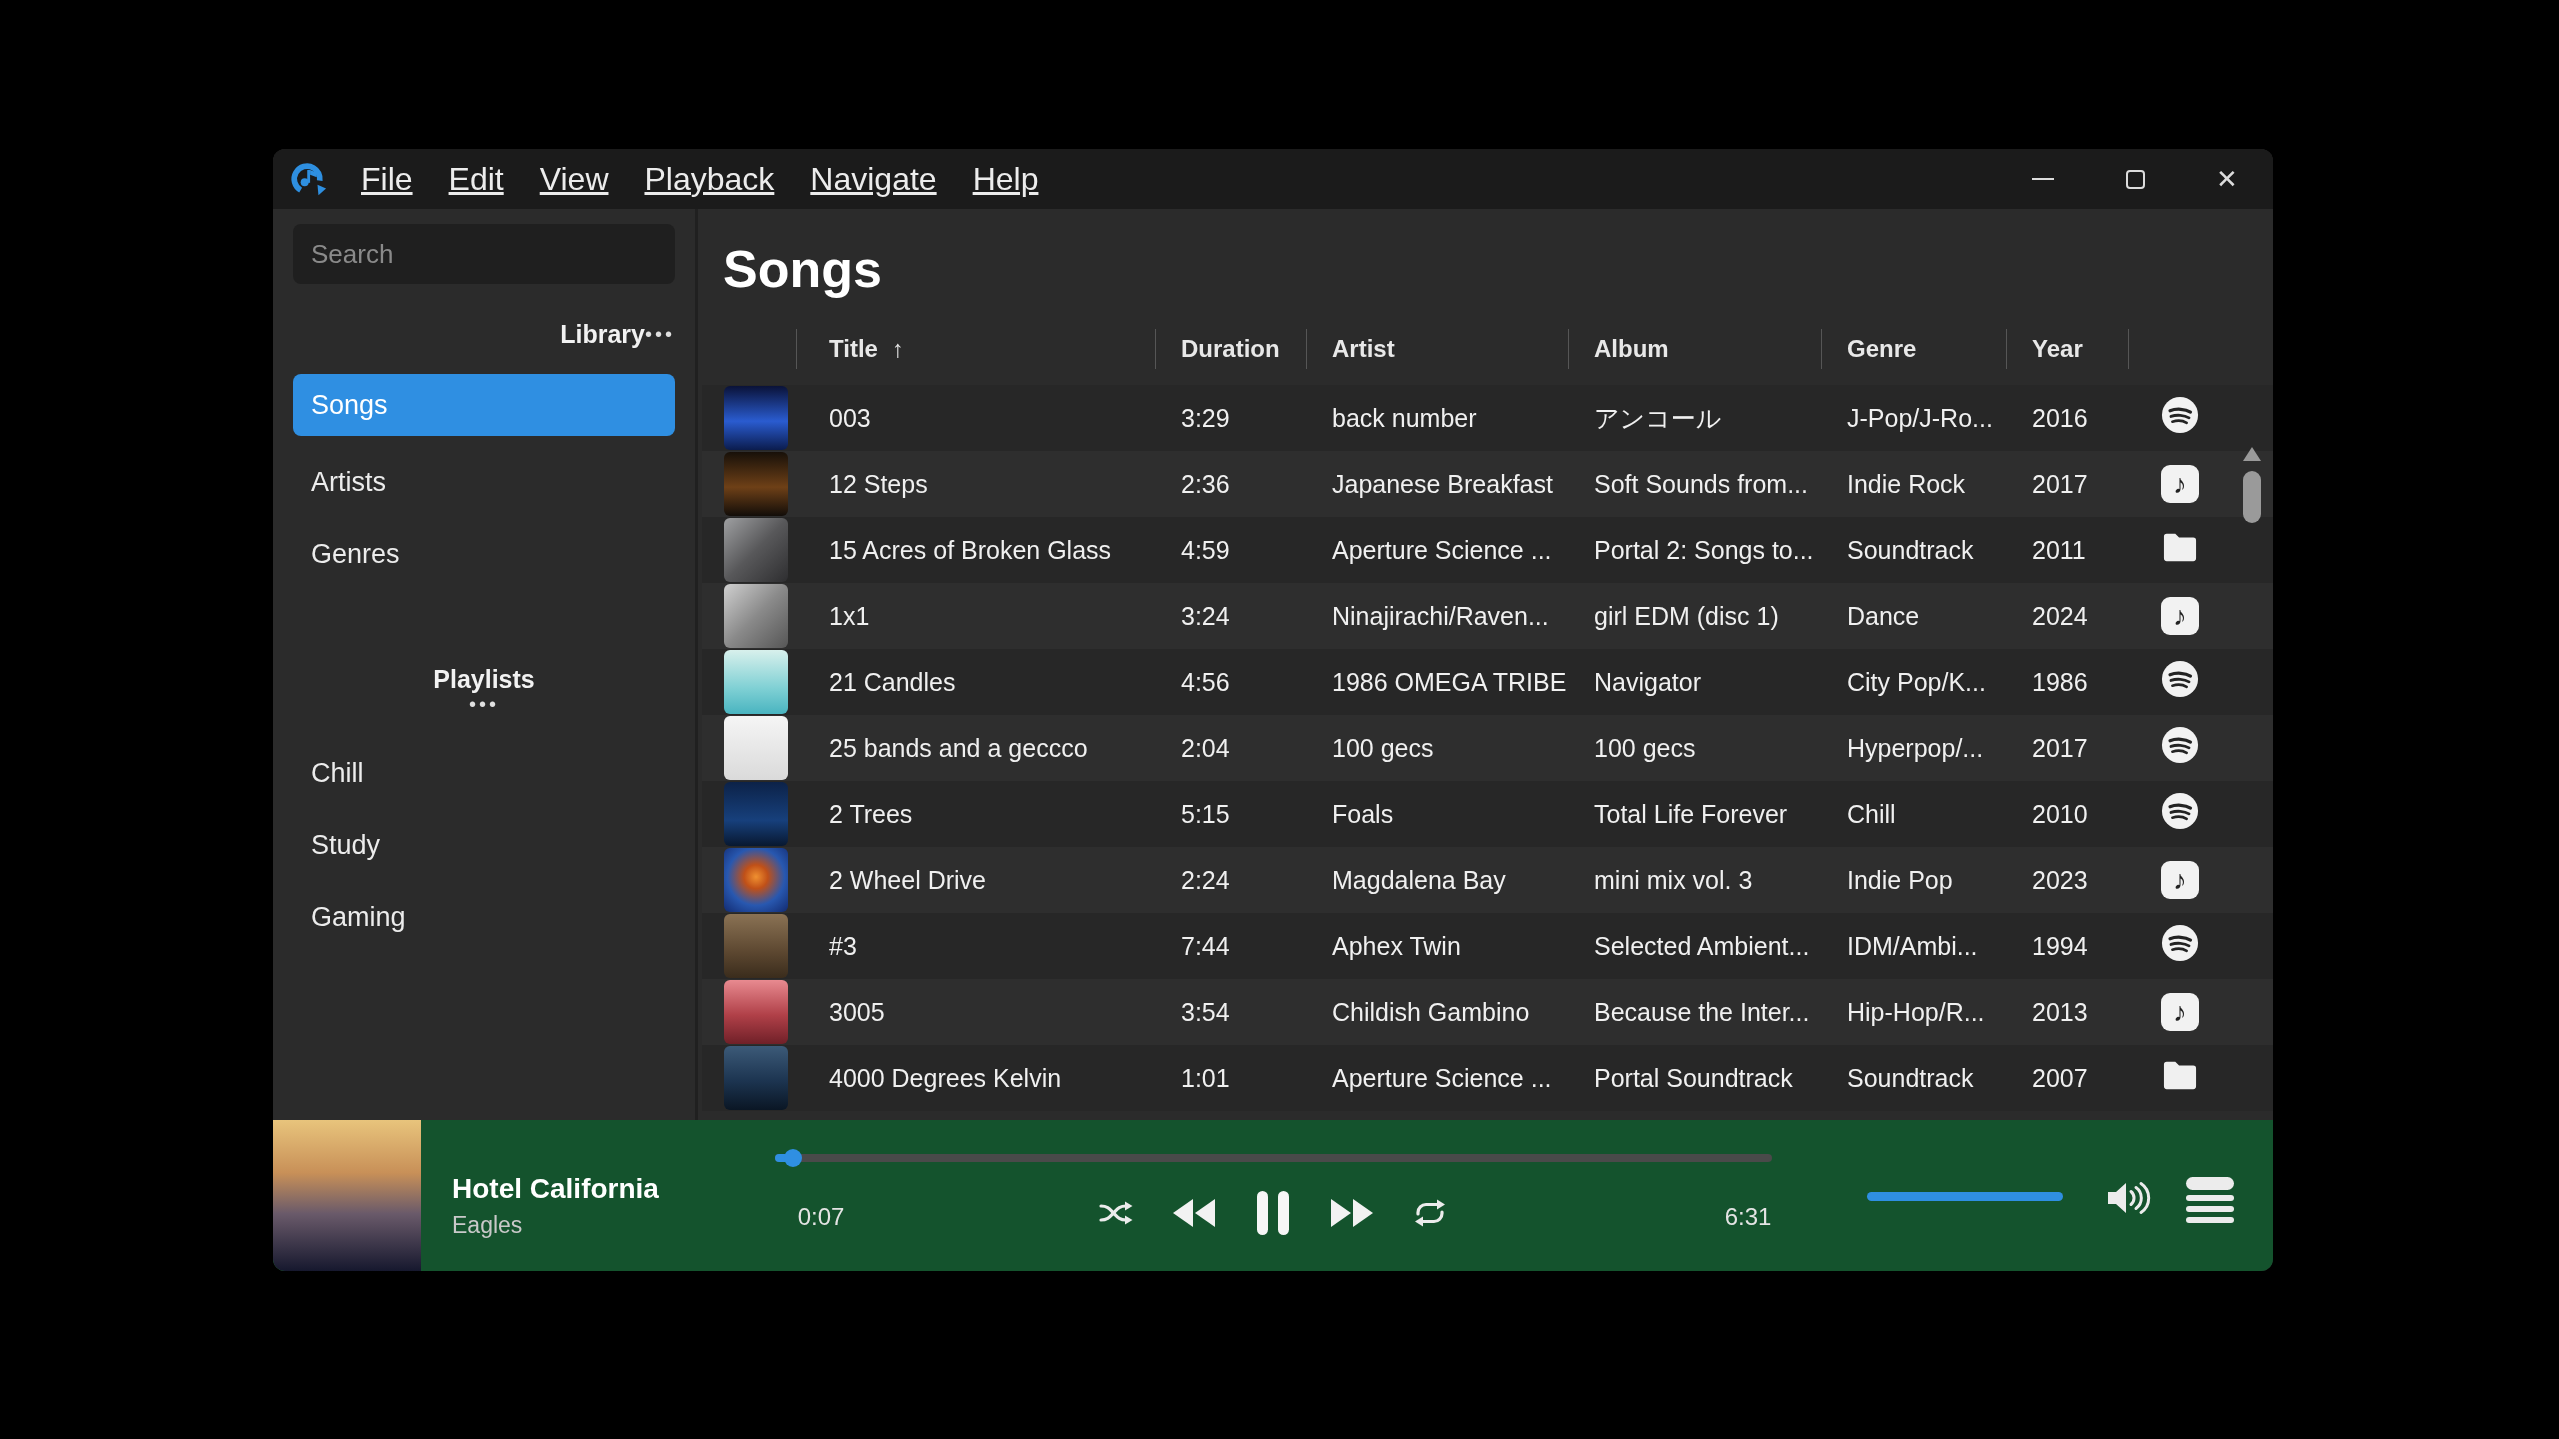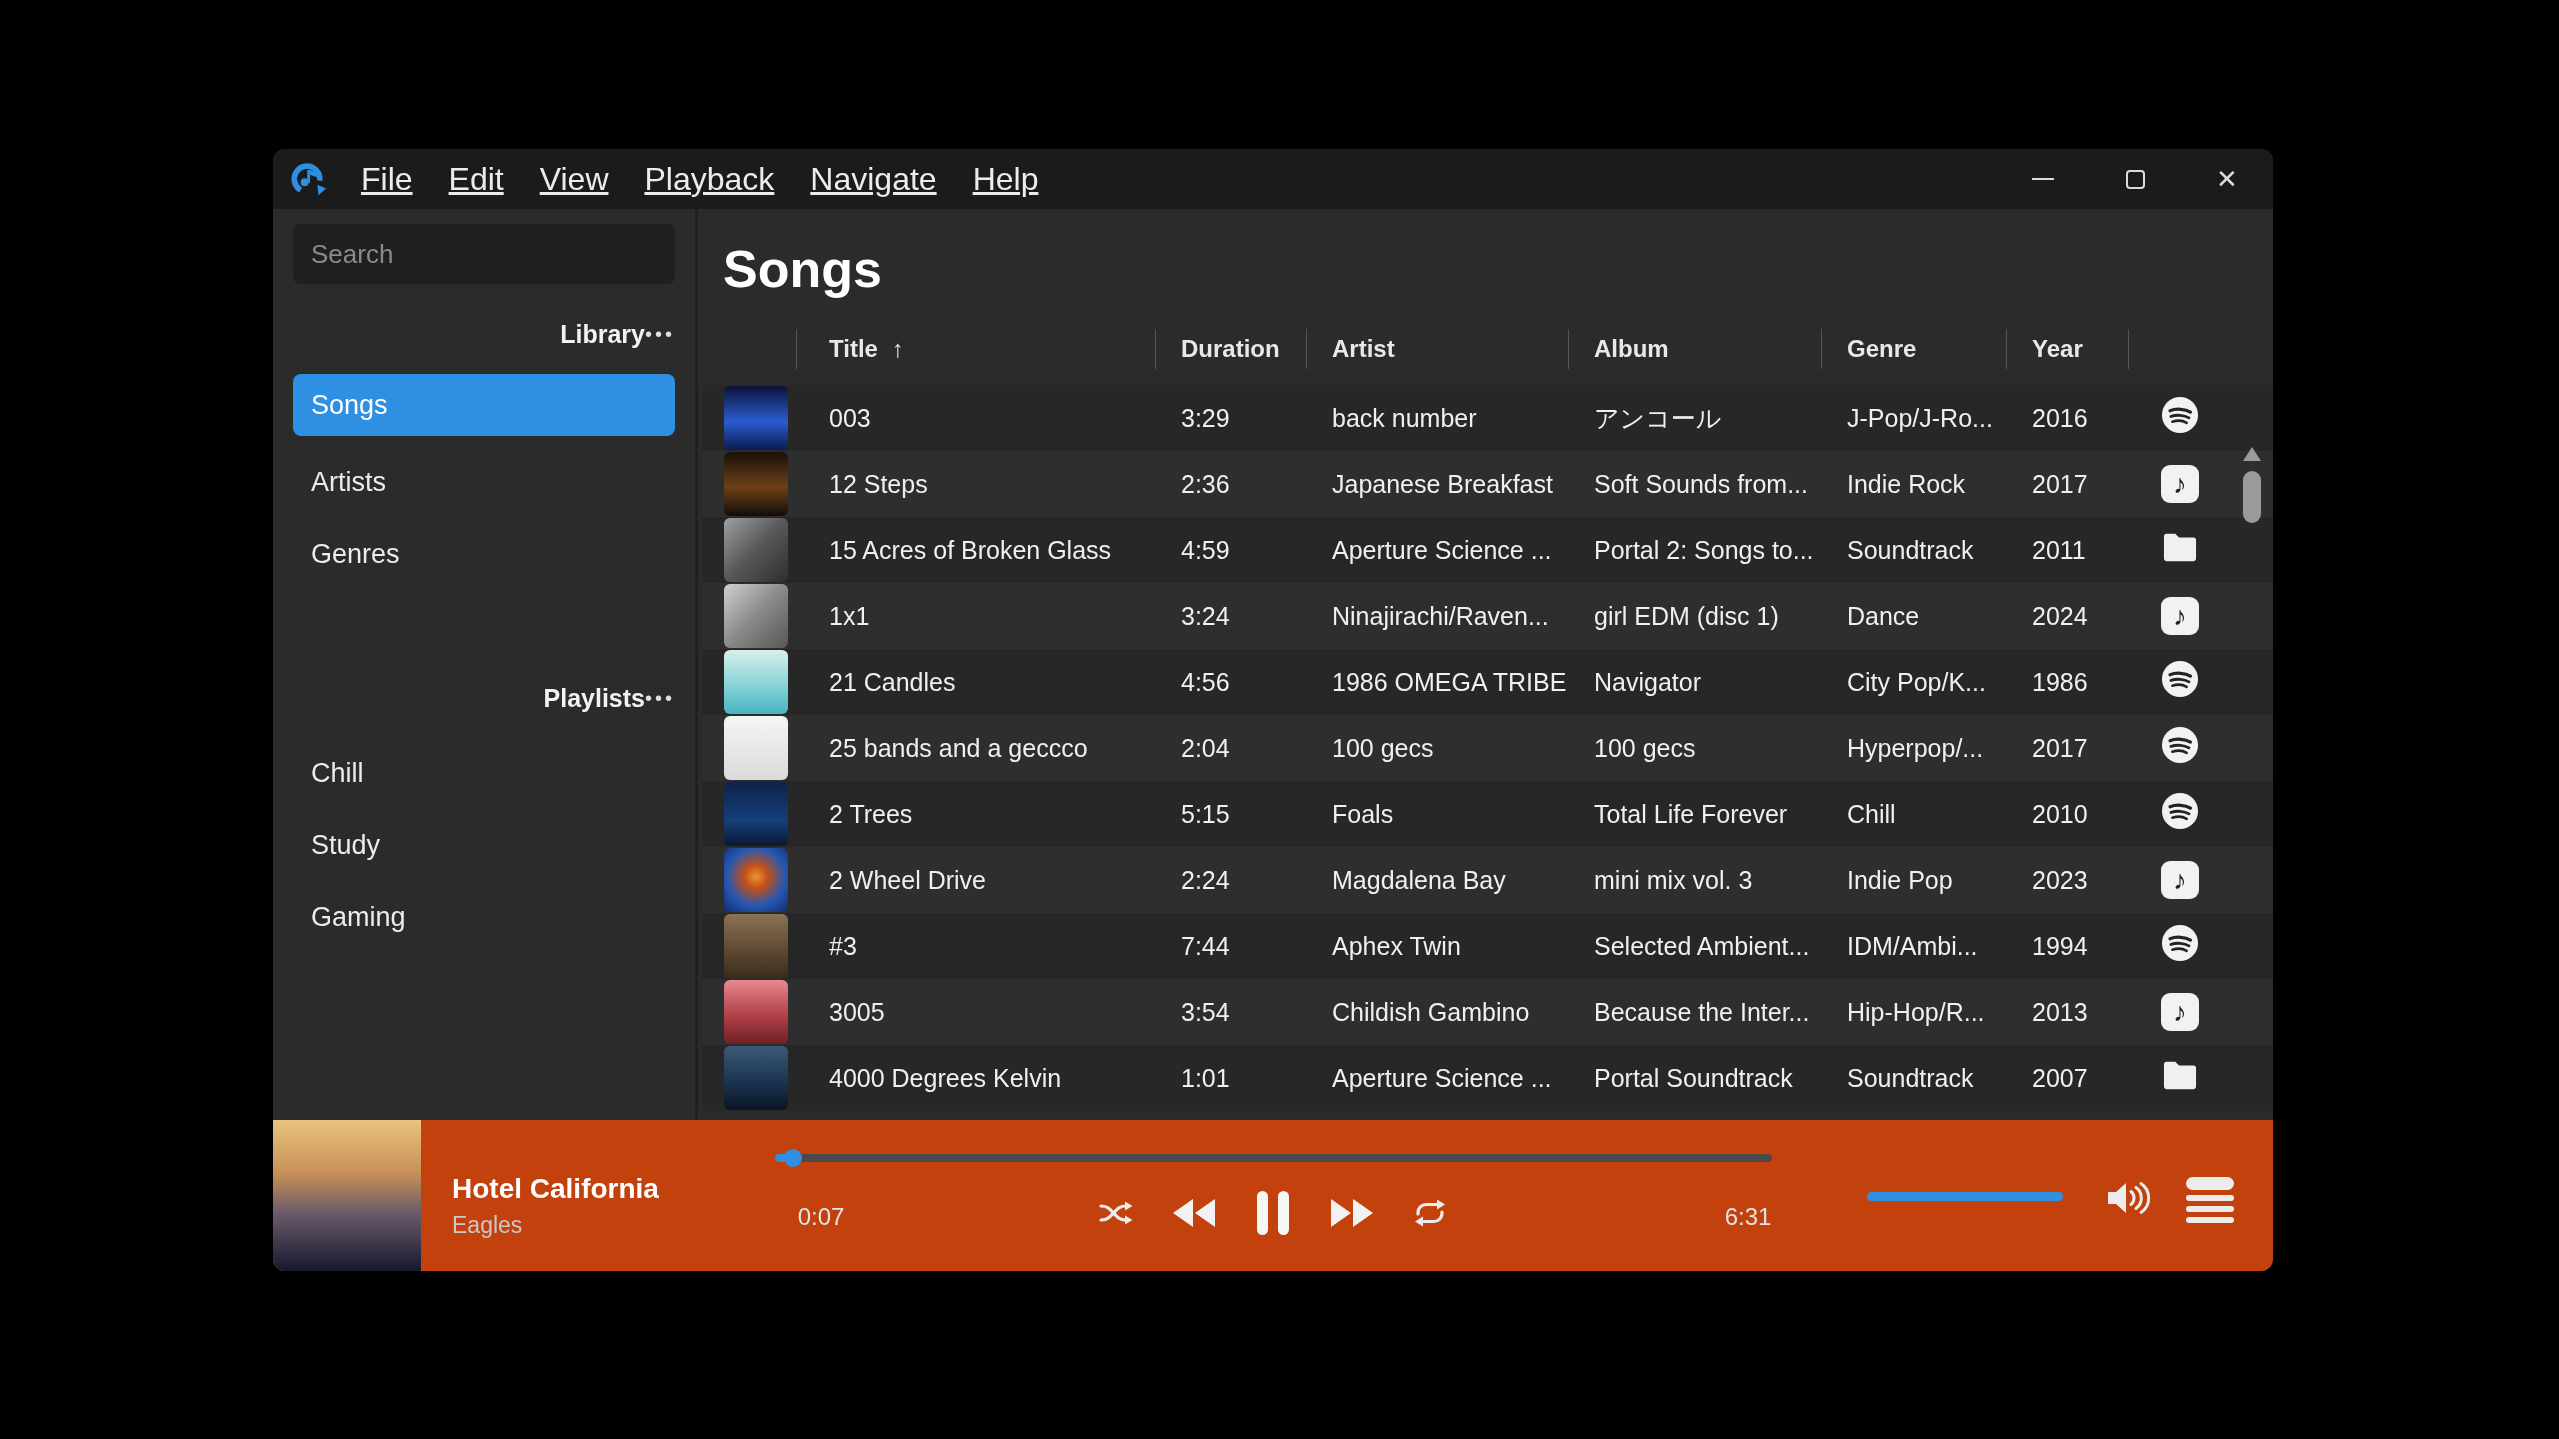--- a/index.html
+++ b/index.html
@@ -68,21 +68,21 @@
 
   
   .scrollbar { position:absolute; right:12px; top:238px; width:18px; height:728px; }
   .scroll-up, .scroll-down { position:absolute; left:0; width:0; height:0;
     border-left:9px solid transparent; border-right:9px solid transparent; }
   .scroll-up { top:0; border-bottom:14px solid #9a9a9a; }
   .scroll-down { bottom:0; border-top:14px solid #9a9a9a; }
   .scroll-thumb { position:absolute; left:0; top:24px; width:18px; height:52px; background:#9a9a9a; border-radius:9px; }
 
   
-  .player { height:151px; background:#c2410c; position:relative; flex:0 0 auto; }
+  .player { height:151px; background:#14532d; position:relative; flex:0 0 auto; }
   .art { position:absolute; left:0; top:0; width:148px; height:151px;
     border-bottom-left-radius:12px; }
   .track-title { position:absolute; left:179px; top:53px; color:#fff; font-size:28px; font-weight:bold; }
   .track-artist { position:absolute; left:179px; top:92px; color:#c9c9c9; font-size:23px; }
 
   .progress { position:absolute; left:502px; top:34px; width:997px; height:8px;
     background:#4a4a4a; border-radius:4px; }
   .progress-fill { position:absolute; left:0; top:0; height:8px; background:#2f8fe2; border-radius:4px; }
   .progress-thumb { position:absolute; top:-5px; width:18px; height:18px; border-radius:50%; background:#2f8fe2; }
 
@@ -141,21 +141,21 @@
       <input class="searchbox" type="text" placeholder="Search" style="">
       <div class="side-header">
         <span class="hlabel">Library</span>
         <span class="dots">•••</span>
       </div>
       <div class="navlist" id="library-list">
           <div class="nav-item selected">Songs</div>
           <div class="nav-item plain">Artists</div>
           <div class="nav-item plain">Genres</div>
         </div>
-      <div class="side-header playlist-gap" style="margin-top:92px;">
+      <div class="side-header playlist-gap" style="margin-top:92px;flex-direction:column;">
         <span class="hlabel">Playlists</span>
         <span class="dots">•••</span>
       </div>
       <div class="navlist" id="playlist-list" style="margin-top:23px;">
           <div class="nav-item plain">Chill</div>
           <div class="nav-item plain">Study</div>
           <div class="nav-item plain">Gaming</div>
         </div>
     </div>
 

